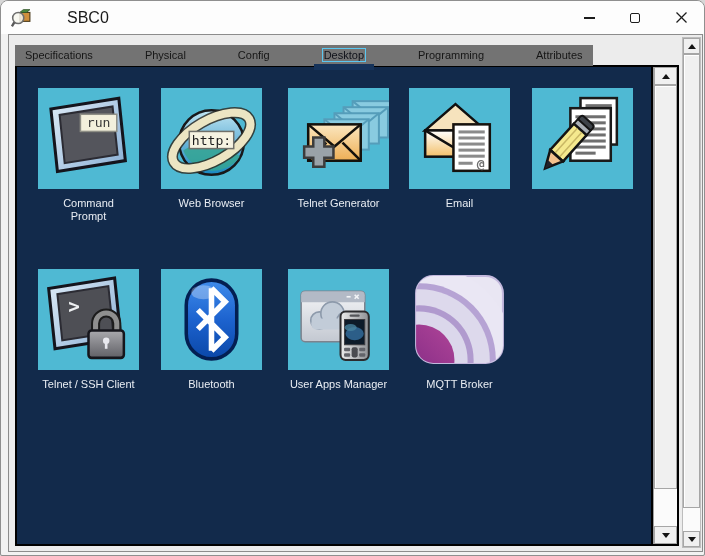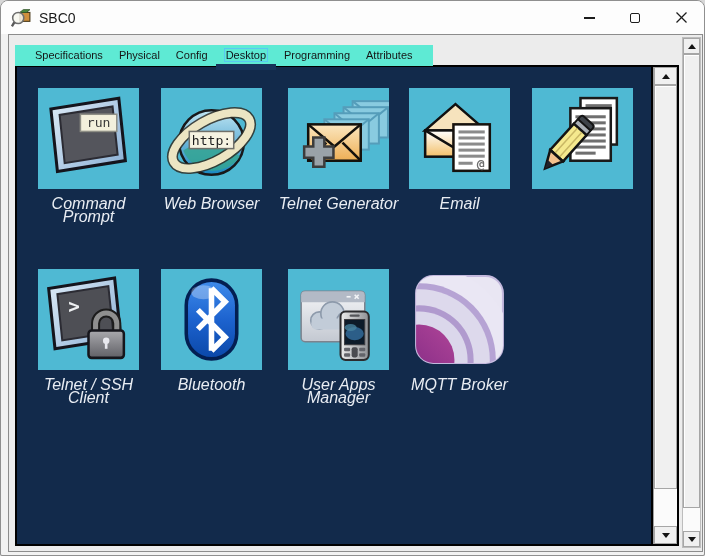--- a/index.html
+++ b/index.html
@@ -10,36 +10,36 @@
     background:#f2f2f2; border:1px solid #8f8f8f; border-radius:8px 8px 2px 2px;
     overflow:hidden;
   }
 
   
   .titlebar {
     position:absolute; left:0; top:0; right:0; height:33px;
     background:#fdfdfd; display:flex; align-items:center; padding-left:10px;
   }
   .app-icon { width:20px; height:20px; margin-right:8px; display:inline-flex; }
-  .title { font-size:14px; color:#1a1a1a; }
+  .title { font-size:16px; color:#1a1a1a;margin-left:28px; }
   .win-controls { position:absolute; right:0; top:0; height:33px; display:flex; }
   .wbtn { width:46px; height:33px; display:flex; align-items:center; justify-content:center; }
   .glyph-min { width:11px; height:2px; background:#1c1c1c; }
   .glyph-max { width:10px; height:10px; border:1.5px solid #1c1c1c; border-radius:2px; }
 
   
   .content {
     position:absolute; left:7px; top:33px; right:1px; bottom:3px;
     background:#ececec; border:1px solid #8c8c8c;
   }
 
   
   .tabs {
     position:absolute; left:6px; top:10px; height:21px; z-index:3;
-    display:inline-flex; background:#5eead4; padding:0 12px; align-items:center;
+    display:inline-flex; background:#737373; padding:0 2px; align-items:center;gap:36px;
   }
   .tab { position:relative; padding:0 8px; font-size:11px; line-height:21px; color:#161616; cursor:default; }
   .tab.active::after {
     content:""; position:absolute; left:0; right:0; bottom:-4px; height:6px; background:#16335a;
   }
   .tab.active .tab-text {
     border:1px solid #5ac8f2; padding:0 1px; color:#10121a;
   }
 
   
@@ -48,23 +48,22 @@
     border:2px solid #000; background:#be185d; display:flex; z-index:2;
   }
   .canvas { position:relative; flex:1; border-right:2px solid #000; background:#122a4b; overflow:hidden; }
 
   .app { position:absolute; width:101px; cursor:pointer; }
   .pad { width:101px; height:101px; background:#4fb9d3; }
   .app.no-bg .pad { background:transparent; }
   .pad svg { width:101px; height:101px; display:block; }
   .app-label {
     width:133px; margin-left:-16px; margin-top:8px;
-    text-align:center; font-size:16px; line-height:13px; color:#e9edf3;
+    text-align:center; font-size:11px; line-height:13px; color:#e9edf3;
     white-space:pre-line;
-    font-style:italic;
   }
 
   
   .vscroll { display:flex; flex-direction:column; background:#f7f7f7; border:1px solid #bdbdbd; }
   .vscroll.inner { flex:0 0 24px; width:24px; border:none; border-left:1px solid #9f9f9f; }
   .vscroll.outer { position:absolute; top:2px; right:1px; bottom:3px; width:19px; z-index:1; }
   .sbtn { height:16px; background:#f0f0f0; border:1px solid #a6a6a6;
           display:flex; align-items:center; justify-content:center; }
   .inner .sbtn { height:18px; }
   .tri-up   { width:0; height:0; border-left:4px solid transparent; border-right:4px solid transparent; border-bottom:5px solid #141414; }

